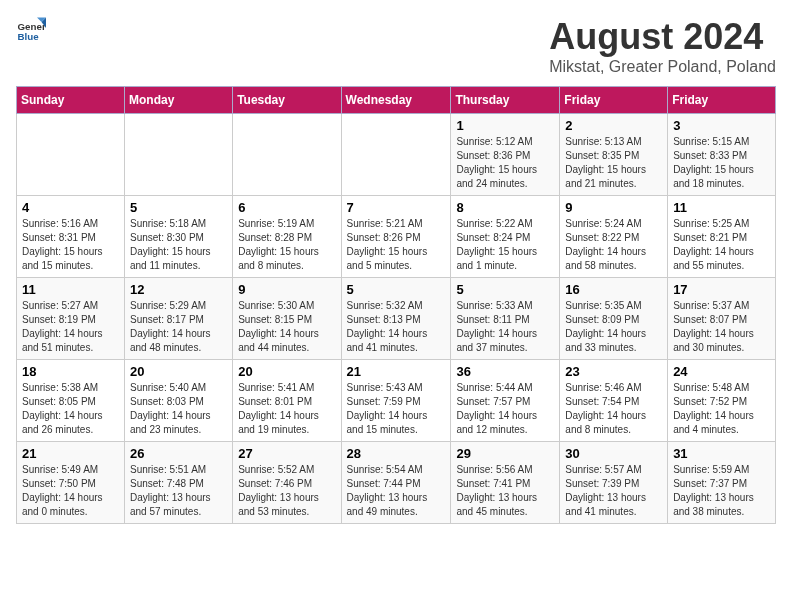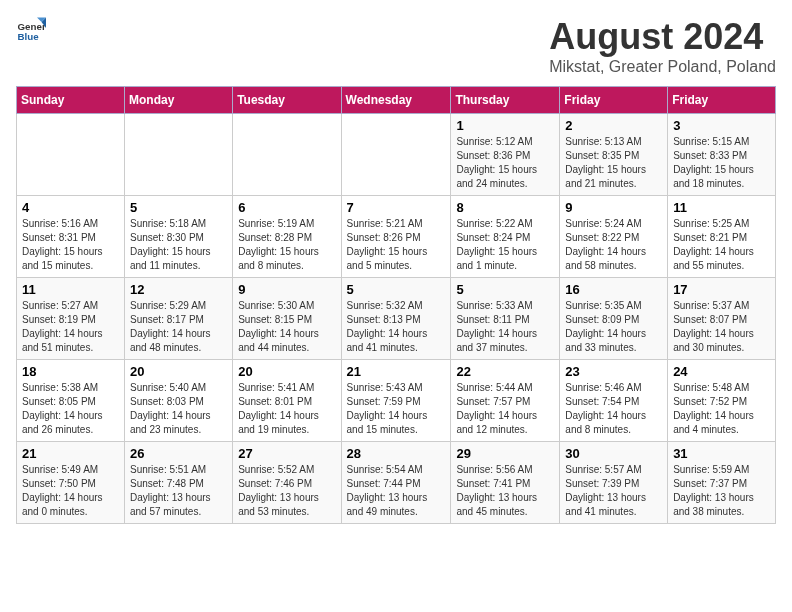--- a/index.html
+++ b/index.html
@@ -200,21 +200,21 @@
         </td>
         <td>
           <span class="day-number">20</span>
           <div class="day-info">Sunrise: 5:41 AM<br>Sunset: 8:01 PM<br>Daylight: 14 hours and 19 minutes.</div>
         </td>
         <td>
           <span class="day-number">21</span>
           <div class="day-info">Sunrise: 5:43 AM<br>Sunset: 7:59 PM<br>Daylight: 14 hours and 15 minutes.</div>
         </td>
         <td>
-          <span class="day-number">22</span>
+          <span class="day-number">36</span>
           <div class="day-info">Sunrise: 5:44 AM<br>Sunset: 7:57 PM<br>Daylight: 14 hours and 12 minutes.</div>
         </td>
         <td>
           <span class="day-number">23</span>
           <div class="day-info">Sunrise: 5:46 AM<br>Sunset: 7:54 PM<br>Daylight: 14 hours and 8 minutes.</div>
         </td>
         <td>
           <span class="day-number">24</span>
           <div class="day-info">Sunrise: 5:48 AM<br>Sunset: 7:52 PM<br>Daylight: 14 hours and 4 minutes.</div>
         </td>

